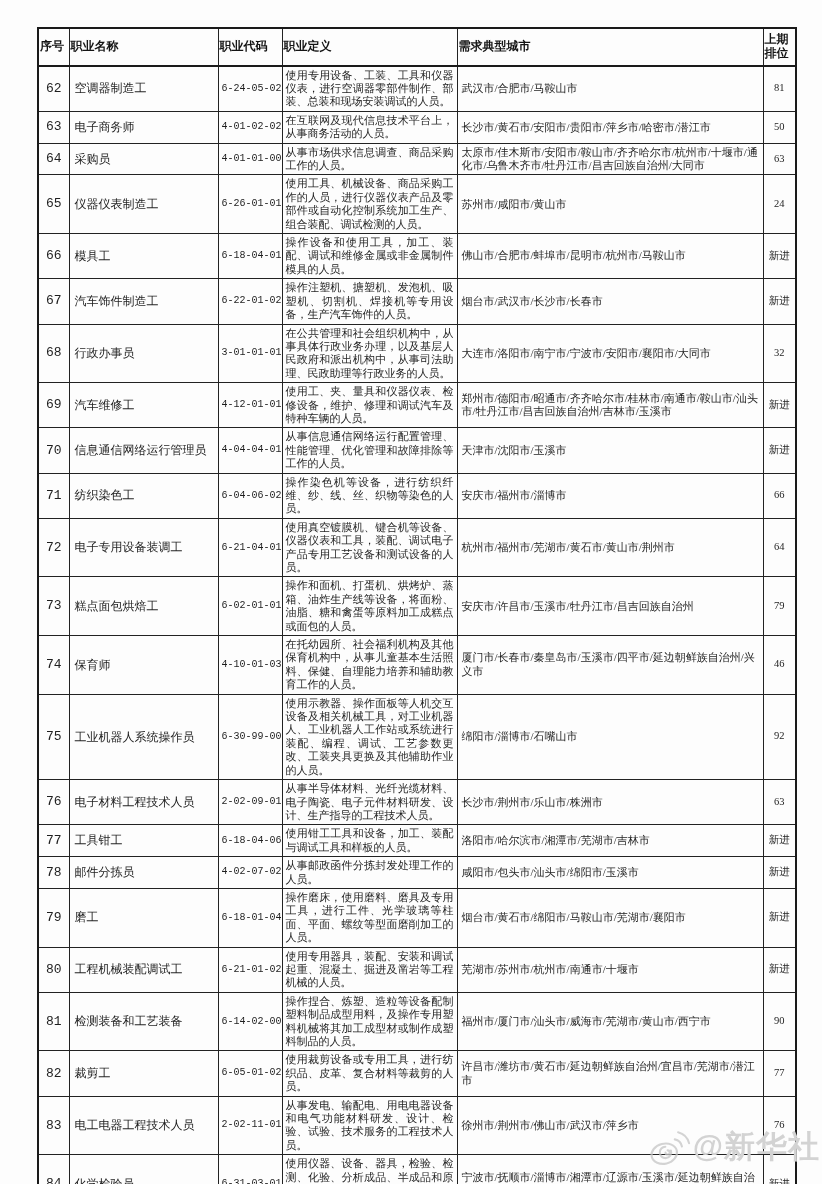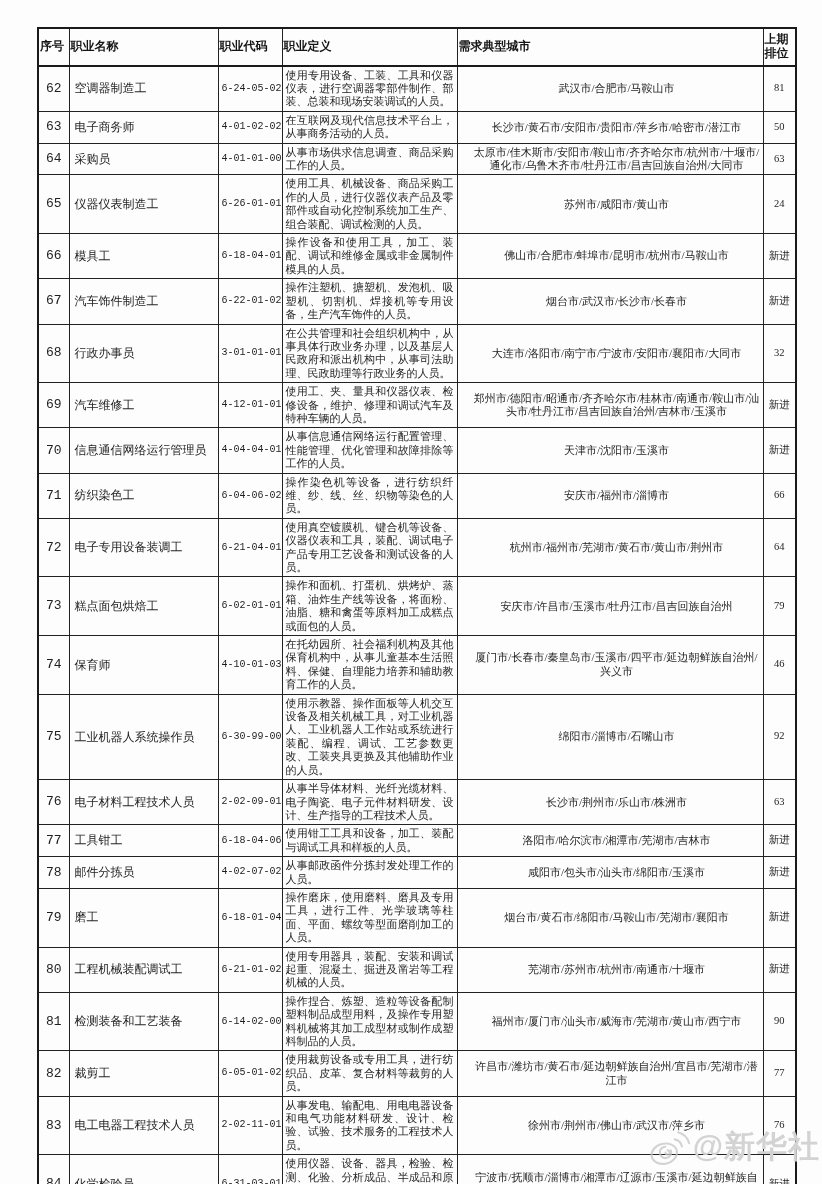--- a/index.html
+++ b/index.html
@@ -48,21 +48,21 @@
     line-height: 1.15;
     padding: 4px 1px;
     border-bottom: 2px solid #1a1a1a;
     color: #141414;
   }
   td { font-size: 11px; line-height: 1.22; }
   td.cell-no   { text-align: center; font-size: 13px; font-family: Liberation Mono, monospace; }
   td.cell-name { text-align: left; font-size: 12px; padding-left: 5px; }
   td.cell-code { text-align: center; font-size: 10px; white-space: nowrap; font-family: "Liberation Mono","DejaVu Sans Mono",monospace; letter-spacing: 0; }
   td.cell-definition { text-align: left; text-align: justify; }
-  td.cell-cities { text-align: center; font-size: 11px; padding-left: 16px; }
+  td.cell-cities { text-align: left; font-size: 11px; padding-left: 4px; }
   td.cell-rank { text-align: center; font-size: 10.5px; white-space: nowrap; padding: 2px 1px; }
 
   .watermark {
     position: absolute;
     right: 2px;
     bottom: 16px;
     display: flex;
     align-items: center;
     gap: 0;
     pointer-events: none;

